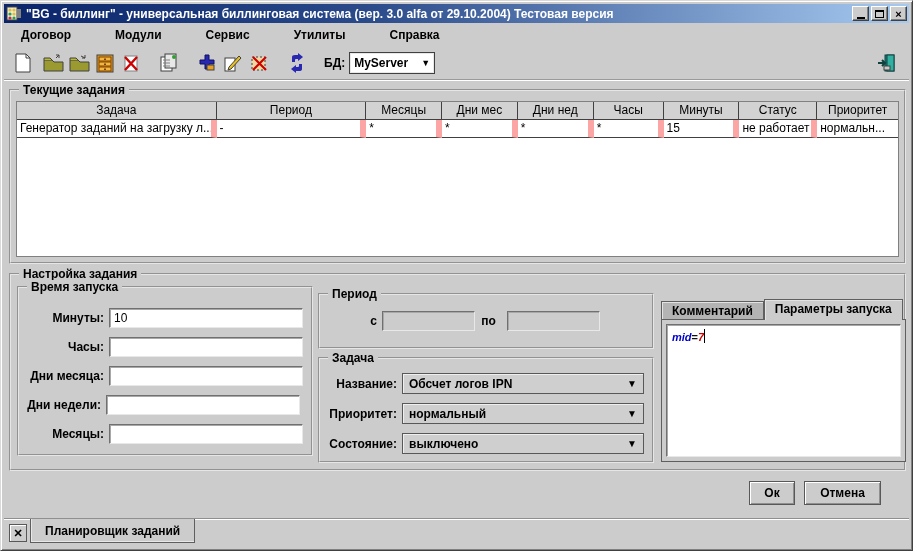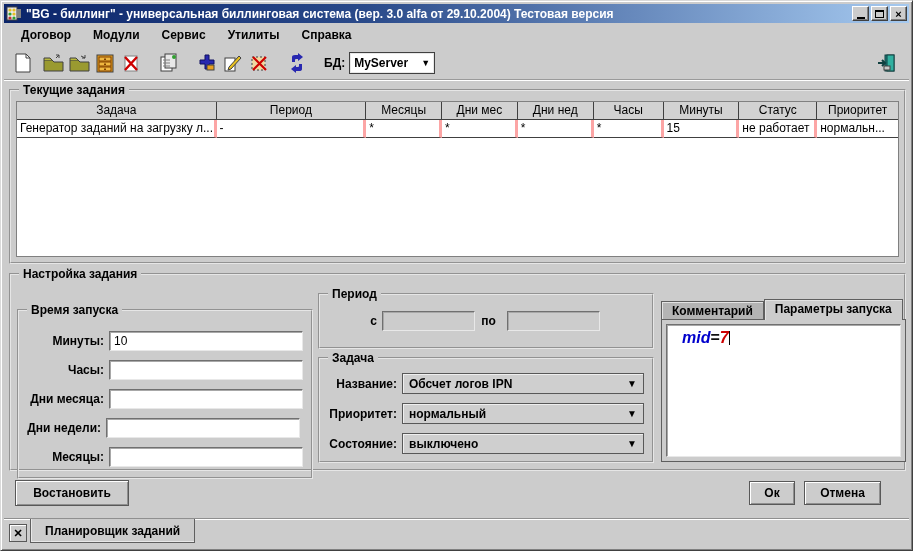--- a/index.html
+++ b/index.html
@@ -18,21 +18,21 @@
   .title-text { color:#fff; font-weight:bold; font-size:12px; white-space:nowrap; overflow:hidden; flex:1 1 auto; letter-spacing:0; }
   .win-btns { display:flex; gap:2px; margin-left:4px; }
   .win-btn { width:17px; height:15px; background:#cccccc; border:1px solid #404040; border-top-color:#fff; border-left-color:#fff;
     box-shadow: inset -1px -1px 0 #808080; display:flex; align-items:center; justify-content:center; font-size:10px; font-weight:bold; cursor:default; }
   .glyph-min { width:8px; height:2px; background:#000; margin-top:8px; }
   .glyph-max { width:9px; height:8px; border:1px solid #000; border-top-width:2px; }
   .glyph-close { font-size:11px; line-height:10px; font-weight:bold; }
 
   
   .menubar { position:absolute; left:3px; top:22px; right:3px; height:25px; background:#cccccc;
-    display:flex; align-items:center; padding-left:6px; border-bottom:1px solid #9a9a9a; box-shadow:0 1px 0 #ffffff; }
+    display:flex; align-items:center; padding-left:6px; border-bottom:1px solid #9a9a9a; box-shadow:0 1px 0 #ffffff;gap:22px; }
   .menu-item { font-weight:bold; padding:3px 11px; cursor:default; }
 
   
   .toolbar { position:absolute; left:3px; top:46px; right:3px; height:33px; background:#cccccc;
     display:flex; align-items:center; padding-left:6px; border-bottom:1px solid #9a9a9a; box-shadow:0 1px 0 #ffffff; }
   .tbtn { width:26px; height:26px; display:flex; align-items:center; justify-content:center; cursor:default; }
   .tgap { width:12px; }
   .db-label { font-weight:bold; margin:0 4px 0 14px; }
   .db-combo { width:86px; height:22px; background:#fff; border:1px solid #404040; box-shadow:0 0 0 1px #e8e8e8 inset;
     display:flex; align-items:center; padding:0 4px; font-weight:bold; cursor:default; }
@@ -43,21 +43,21 @@
   
   .groupbox { position:absolute; border:2px groove #e6e6e6; }
   .gb-title { position:absolute; top:-8px; left:8px; background:#cccccc; padding:0 4px; font-weight:bold; white-space:nowrap; }
 
   
   .task-table { position:absolute; left:5px; top:10px; right:5px; bottom:5px; background:#ffffff;
     border:1px solid #808080; overflow:hidden; }
   .trow { display:flex; }
   .th { background:#d2d2d2; border-right:1px solid #404040; border-bottom:1px solid #404040;
     text-align:center; height:18px; line-height:17px; overflow:hidden; white-space:nowrap; cursor:default; }
-  .td { background:#ffffff; border-right:3px solid #fca5a5; border-bottom:1px solid #404040;
+  .td { background:#ffffff; border-right:6px solid #fca5a5; border-bottom:1px solid #404040;
     height:18px; line-height:17px; padding:0 3px; overflow:hidden; white-space:nowrap; cursor:default; }
 
   
   .frow { position:absolute; display:flex; align-items:center; }
   .flabel { font-weight:bold; text-align:right; padding-right:5px; white-space:nowrap; }
   .tf { height:20px; background:#fff; border:1px solid #707070; border-bottom-color:#e8e8e8; border-right-color:#e8e8e8;
     box-shadow: inset 1px 1px 0 #a8a8a8; padding:8px 4px; font-family:"Liberation Sans",sans-serif; font-size:12px; outline:none; }
   .tf-disabled { background:#cccccc; }
   .combo { height:21px; background:#cfcfcf; border:1px solid #585858;
     box-shadow: inset 1px 1px 0 #efefef; display:flex; align-items:center; padding:0 6px; font-weight:bold; cursor:default; }
@@ -65,21 +65,21 @@
 
   
   .tabs-block { position:absolute; }
   .tabrow { display:flex; height:21px; align-items:flex-end; }
   .tab { border:1px solid #5f5f5f; border-bottom:none; padding:2px 10px 3px 10px; font-weight:bold;
     background:#b4b4b4; height:19px; cursor:default; box-shadow:inset 1px 1px 0 #e3e3e3; }
   .tab.active { background:#cccccc; height:21px; position:relative; z-index:2; }
   .tabpanel { border:1px solid #5f5f5f; background:#cccccc; margin-top:-1px; position:relative; z-index:1; }
   .editor { position:absolute; left:4px; top:4px; right:4px; bottom:4px; background:#fff;
     border:1px solid #707070; border-bottom-color:#e8e8e8; border-right-color:#e8e8e8;
-    box-shadow: inset 1px 1px 0 #a8a8a8; padding:4px 15px; font-size:16px; font-weight:bold; cursor:text; }
+    box-shadow: inset 1px 1px 0 #a8a8a8; padding:4px 5px; font-size:11px; font-weight:bold; cursor:text; }
   .tok-id   { color:#0000cc; font-style:italic; }
   .tok-eq   { color:#101010; }
   .tok-val  { color:#cc0000; font-style:italic; }
   .caret { display:inline-block; width:1px; height:14px; background:#000; vertical-align:-2px; }
 
   
   .btn { background:#cccccc; border:1px solid #585858; box-shadow: inset 1px 1px 0 #ffffff, inset -1px -1px 0 #8f8f8f;
     font-weight:bold; font-size:12px; display:flex; align-items:center; justify-content:center;
     position:absolute; cursor:default; font-family:"Liberation Sans",sans-serif; }
 
@@ -247,21 +247,21 @@
         <span class="td" style="width:76px">15</span>
         <span class="td" style="width:78px">не работает</span>
         <span class="td" style="width:81px; border-right:none;">нормальн...</span>
       </div>
     </div>
   </div>
 
   <div class="groupbox" style="left:8px; top:272px; width:897px; height:198px;">
     <span class="gb-title">Настройка задания</span>
 
-    <div class="groupbox" style="left:6px; top:34px; width:296px; height:170px;">
+    <div class="groupbox" style="left:6px; top:11px; width:296px; height:170px;">
       <span class="gb-title">Время запуска</span>
       <div class="frow" style="left:0; top:20px; width:288px;">
         <span class="flabel" style="width:90px">Минуты:</span>
         <input class="tf" style="width: 194px;" value="10">
       </div>
       <div class="frow" style="left:0; top:49px; width:288px;">
         <span class="flabel" style="width:90px">Часы:</span>
         <input class="tf" style="width: 194px;" value="">
       </div>
       <div class="frow" style="left:0; top:78px; width:288px;">
@@ -319,21 +319,20 @@
         <span class="tab active">Параметры запуска</span>
       </div>
       <div class="tabpanel" style="height:143px; position:relative;">
         <div class="editor">
           <span class="tok-id">mid</span><span class="tok-eq">=</span><span class="tok-val">7</span><span class="caret"></span>
         </div>
       </div>
     </div>
   </div>
 
-  <div class="btn" style="left:14px; top:479px; width:114px; height:26px;">Востановить</div>
   <div class="btn" style="left:748px; top:480px; width:46px; height:24px;">Ок</div>
   <div class="btn" style="left:803px; top:480px; width:77px; height:24px;">Отмена</div>
 
   <div class="bottombar">
     <span class="closetab-btn">
         <span>✕</span>
       </span>
     <span class="bottom-tab">Планировщик заданий</span>
   </div>
 

